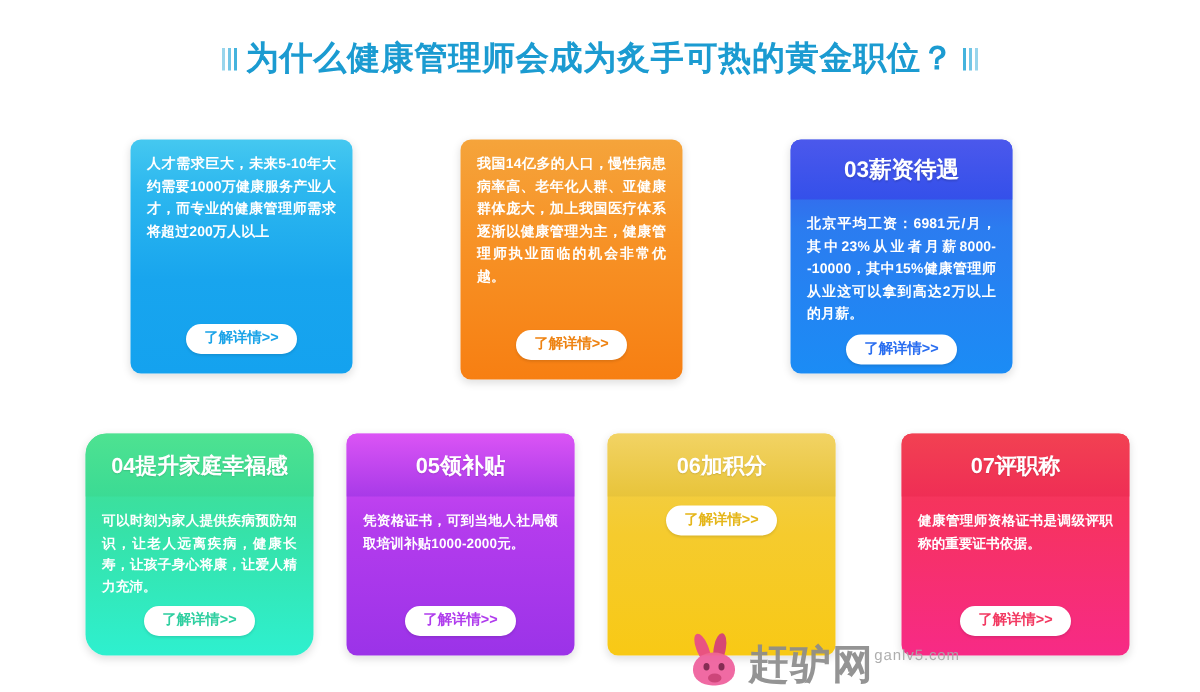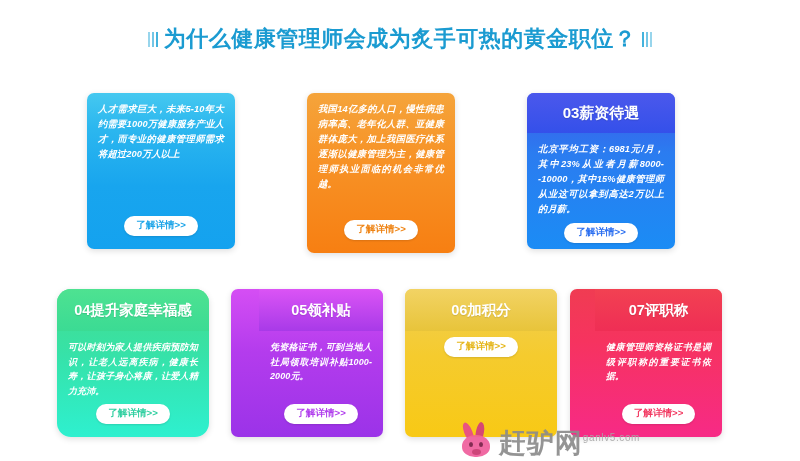--- a/index.html
+++ b/index.html
@@ -85,21 +85,20 @@
     justify-content: flex-start;
     padding: 9px 11px 0 11px;
     box-sizing: border-box;
   }
   .card-desc {
     color: #ffffff;
     line-height: 1.62;
     text-align: justify;
     font-weight: bold;
     letter-spacing: 0.1px;
-    font-style: italic;
   }
   .btn-wrap {
     flex: 0 0 auto;
     display: flex;
     justify-content: center;
     padding-bottom: 13px;
     padding-top: 6px;
   }
   .btn {
     display: inline-block;
@@ -124,23 +123,23 @@
   .row-bot { width: 152px; height: 148px; top: 289px; }
   .row-bot .card-head { height: 42px; font-size: 14.5px; }
   .row-bot .card-desc { font-size: 9px; }
   .row-bot .btn { font-size: 9.6px; }
 
   #card-01 { left: 87px;  }
   #card-02 { left: 307px; }
   #card-03 { left: 527px; }
 
   #card-04 { left: 57px;  }
-  #card-05 { left: 231px; padding-left: 28px; }
+  #card-05 { left: 231px; }
   #card-06 { left: 405px; }
-  #card-07 { left: 570px; padding-left: 25px; }
+  #card-07 { left: 601px; }
 
   
   #card-02 { height: 160px; top: 93px; }
   #card-02 .btn-wrap { padding-top: 2px; }
 
   
   #card-01 { background: linear-gradient(180deg,#45c8f0 0%, #2cb7ef 22%, #18a5ee 60%, #14a2ef 100%); }
   #card-01 .card-head { background: linear-gradient(180deg,#50cdf2 0%, #36bdef 100%); }
   #card-01 .btn { color: #1ba4e8; }
 

